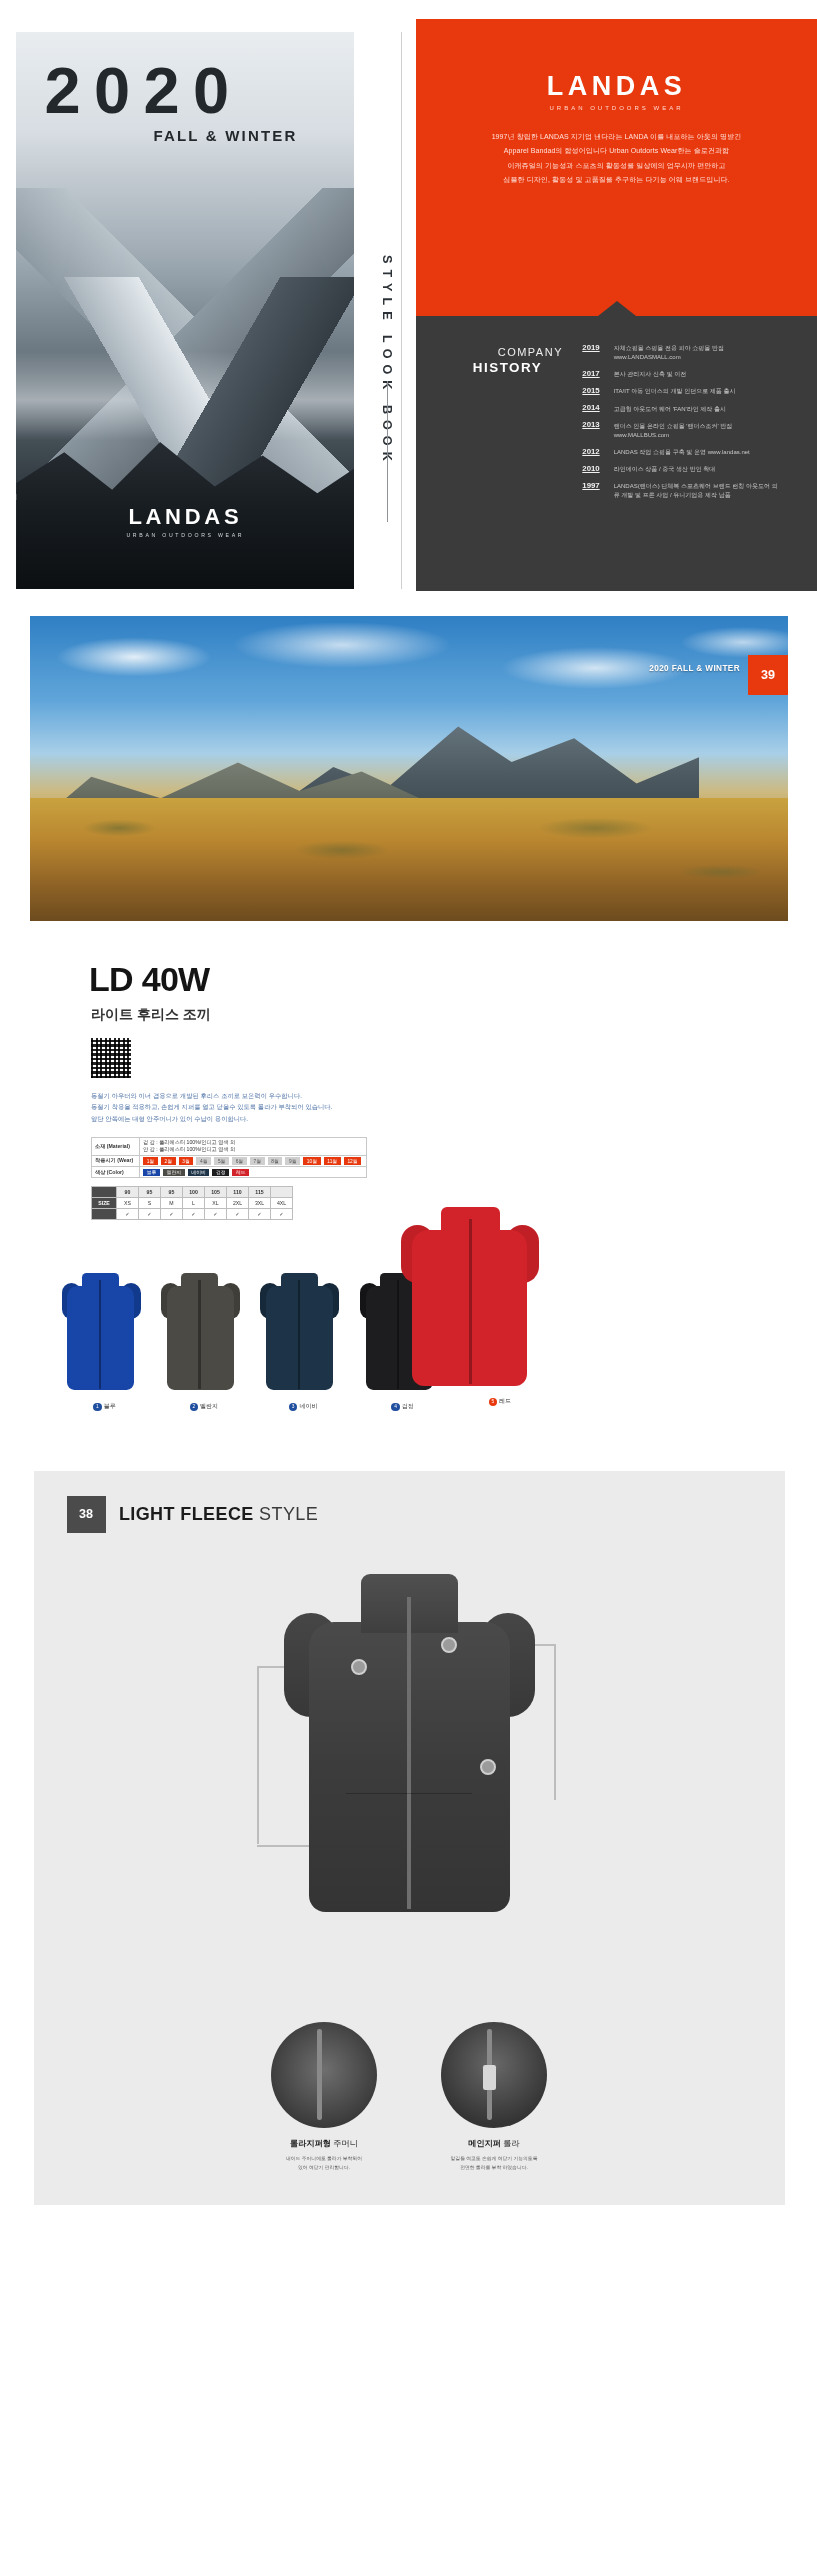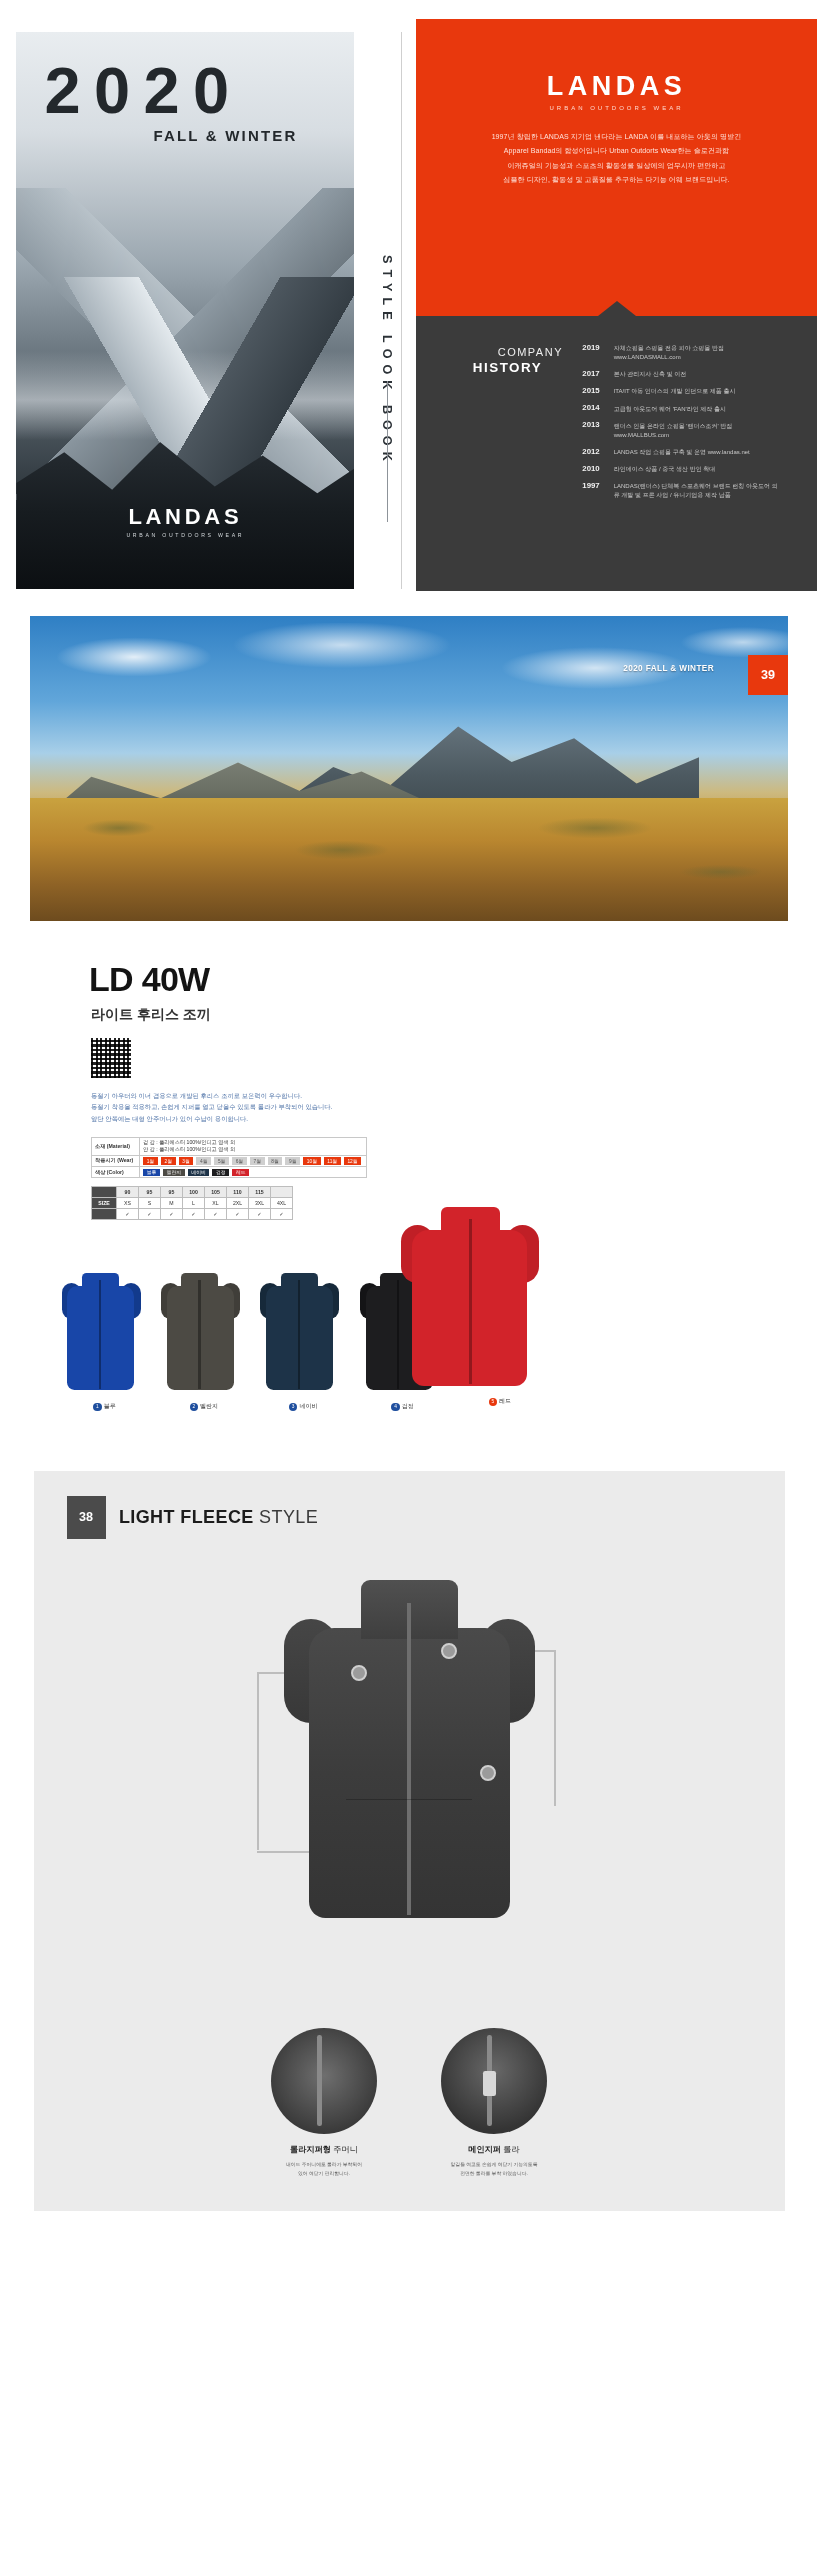--- a/index.html
+++ b/index.html
@@ -168,20 +168,21 @@
   .hist-row {
     display: flex;
     gap: 7.4px;
     margin-bottom: 6.7px;
   }
   .hist-year {
     color: #f2f2f2;
     font-weight: 700;
     font-size: 7.8px;
     min-width: 24px;
+    text-decoration: underline;
   }
   .hist-text {
     color: #c9c9c9;
     font-size: 6px;
     line-height: 1.5;
     padding-top: 1.5px;
   }
 
   
   .banner-wrap {
@@ -220,21 +221,21 @@
   .bn-field-tex {
     position: absolute; left: 0; bottom: 0; width: 758px; height: 123px;
     background:
       radial-gradient(ellipse 52px 12px at 89px 30px, rgba(70,90,50,.45), transparent 70%),
       radial-gradient(ellipse 67px 13.4px at 312px 52px, rgba(70,90,50,.38), transparent 70%),
       radial-gradient(ellipse 82px 15px at 565px 30px, rgba(70,90,50,.4), transparent 70%),
       radial-gradient(ellipse 59px 10.4px at 691px 74px, rgba(80,100,55,.35), transparent 70%);
   }
   .banner-caption {
     position: absolute;
-    right: 74px; top: 48px;
+    right: 48px; top: 48px;
     font-size: 8.2px;
     color: #ffffff;
     letter-spacing: 0.4px;
     font-weight: 600;
     text-shadow: 0 0.7px 1.5px rgba(0,0,0,.35);
     margin-left: 28px;
   }
   .banner-pagebox {
     position: absolute;
     right: 0; top: 39px;
@@ -411,21 +412,21 @@
     padding: 25px 0 33px 0;
     position: relative;
   }
   .detail-head {
     display: flex;
     align-items: center;
     gap: 13.4px;
     padding-left: 33px;
   }
   .detail-pagenum {
-    width: 39px; height: 43px;
+    width: 39px; height: 37px;
     background: #4b4b4b; color: #fff;
     display: flex; align-items: center; justify-content: center;
     font-size: 12.6px; font-weight: 700;
   }
   .detail-title {
     font-size: 18px; font-weight: 700; color: #1c1c1c; letter-spacing: 0.4px;
   }
   .detail-title .light { font-weight: 400; color: #3a3a3a; }
 
   .hero-wrap {

